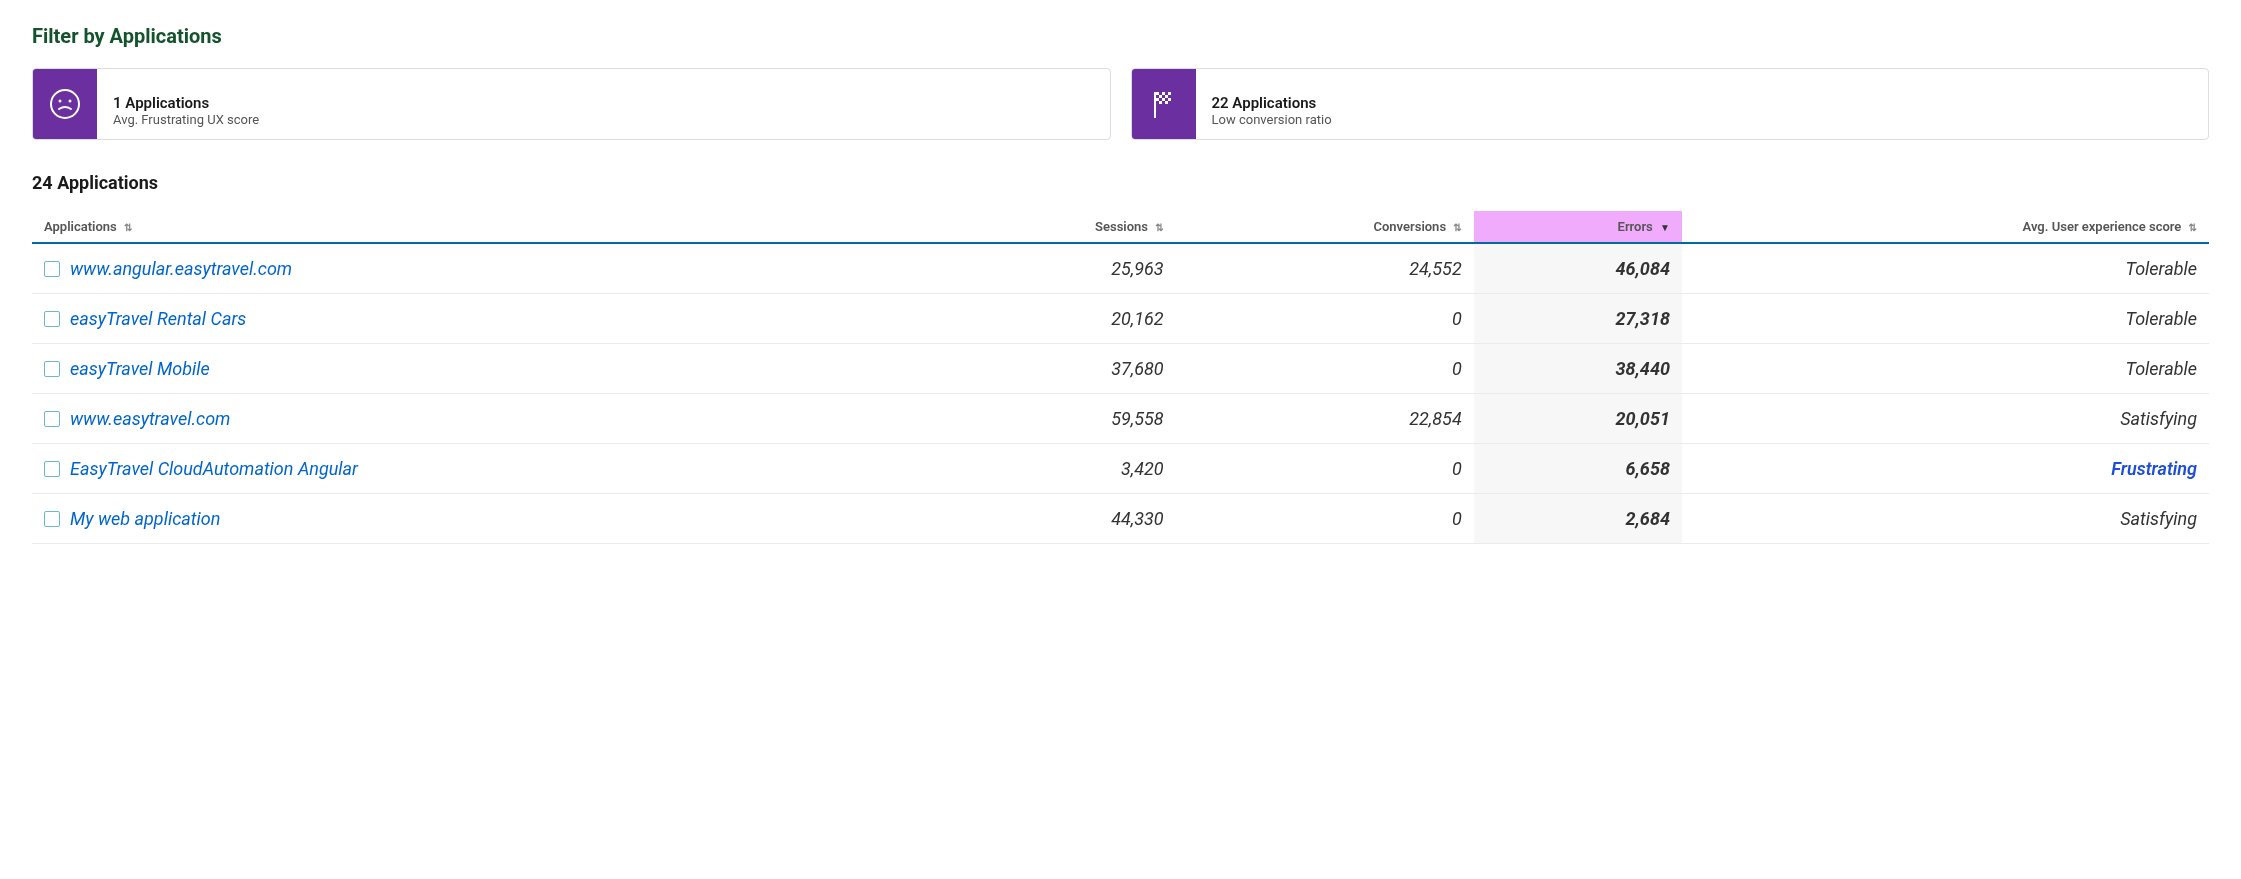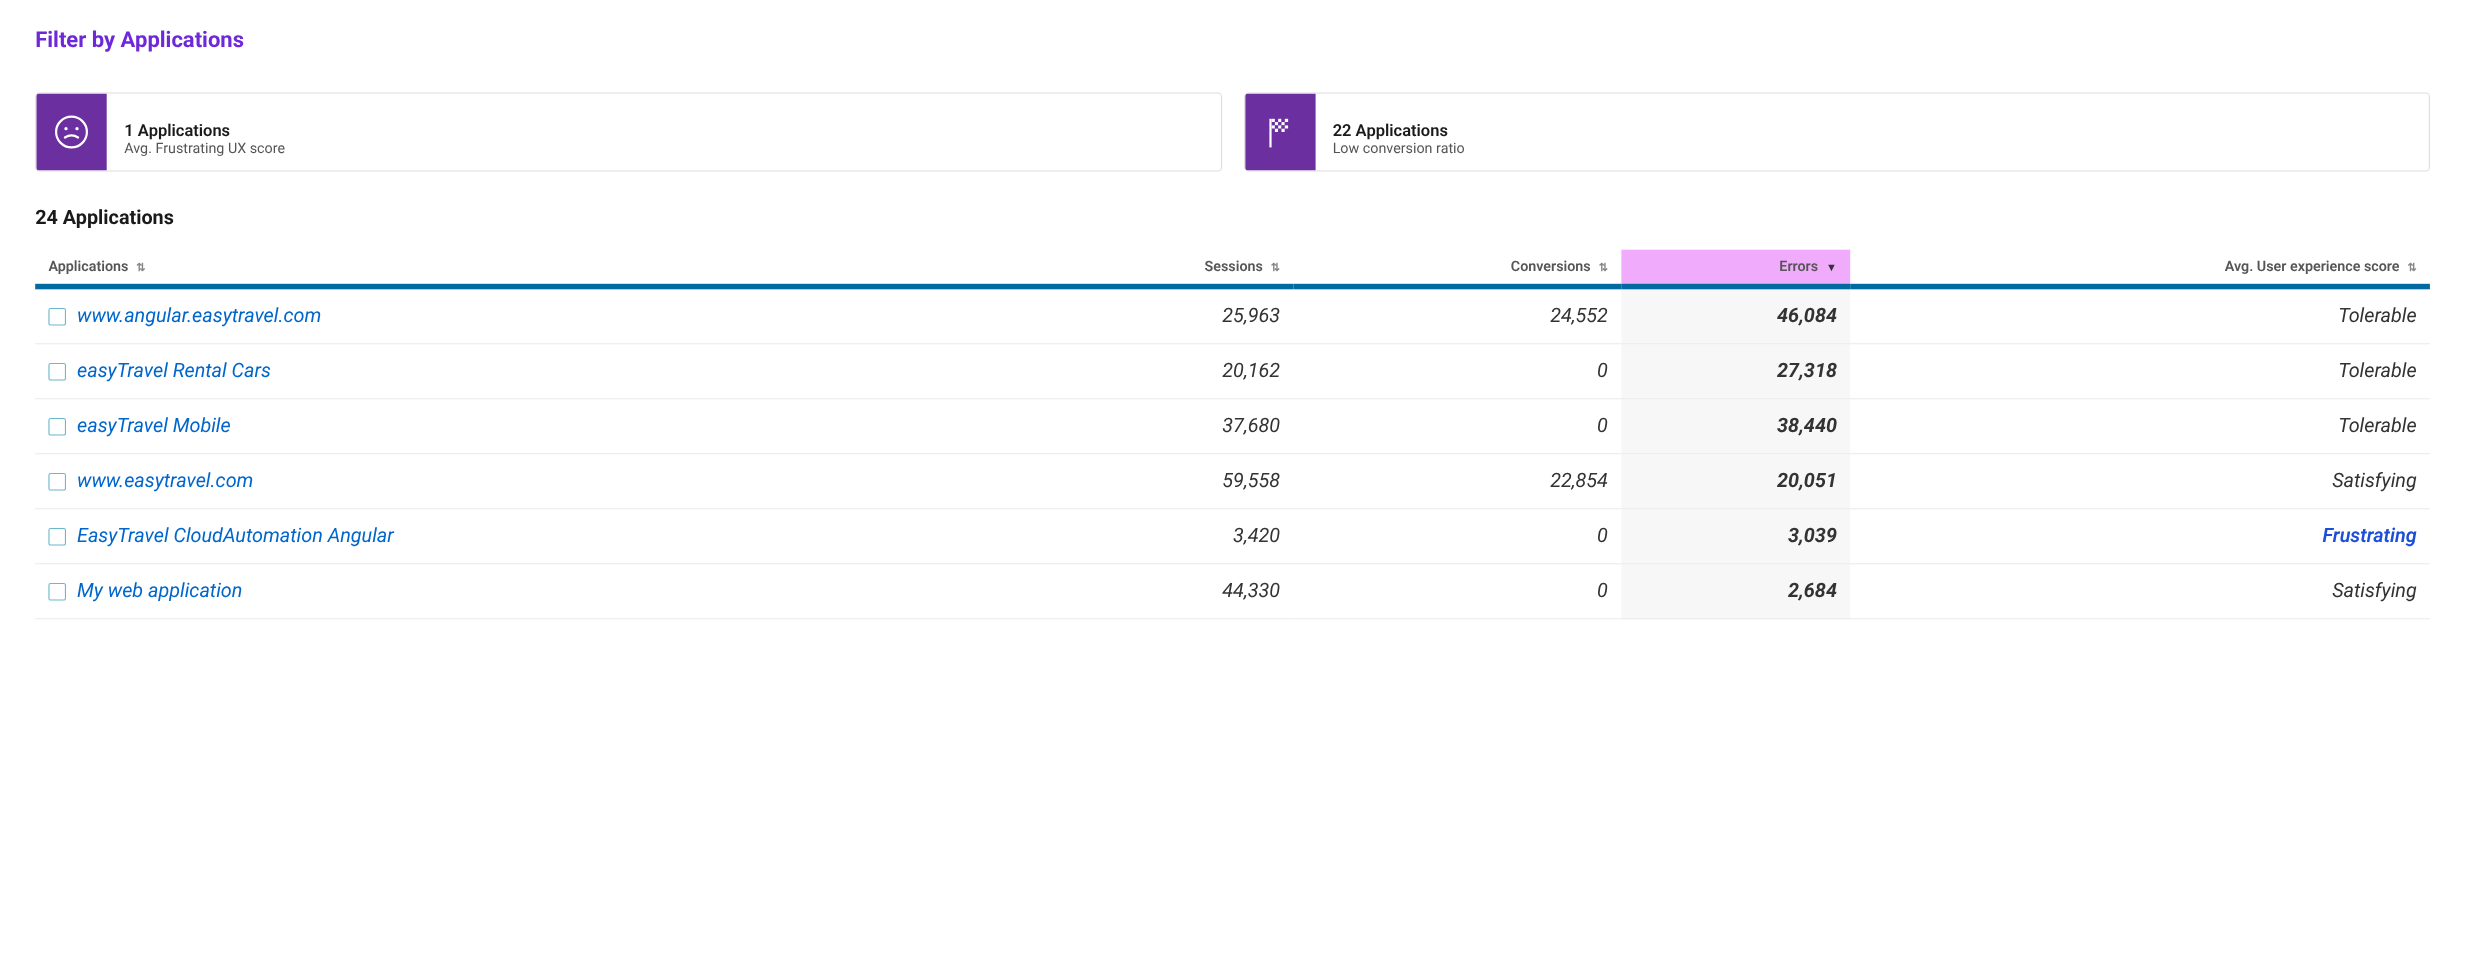--- a/index.html
+++ b/index.html
@@ -6,22 +6,22 @@
     body {
       font-family: -apple-system, BlinkMacSystemFont, 'Segoe UI', Roboto, sans-serif;
       background: #fff;
       color: #333;
       padding: 24px 32px;
       font-size: 14px;
     }
     .page-title {
       font-size: 20px;
       font-weight: 700;
-      margin-bottom: 36px;
-      color: #6d28d9;
+      margin-bottom: 20px;
+      color: #14532d;
     }
     .filter-cards {
       display: flex;
       gap: 20px;
       margin-bottom: 32px;
     }
     .filter-card {
       display: flex;
       align-items: flex-end;
       border: 1px solid #ddd;
@@ -68,21 +68,21 @@
     table {
       width: 100%;
       border-collapse: collapse;
     }
     thead tr th {
       text-align: left;
       font-size: 13px;
       font-weight: 600;
       color: #555;
       padding: 8px 12px;
-      border-bottom: 5px solid #0369a1;
+      border-bottom: 2px solid #0369a1;
       white-space: nowrap;
       cursor: pointer;
       user-select: none;
     }
     thead tr th.col-sessions,
     thead tr th.col-conversions,
     thead tr th.col-errors,
     thead tr th.col-uxscore {
       text-align: right;
     }
@@ -279,21 +279,21 @@
     </tr>
         <tr>
       <td class="col-applications">
         <div class="app-name-cell">
           <span class="row-checkbox"></span>
           <span class="app-link">EasyTravel CloudAutomation Angular</span>
         </div>
       </td>
       <td class="col-sessions">3,420</td>
       <td class="col-conversions">0</td>
-      <td class="col-errors">3,039</td>
+      <td class="col-errors">6,658</td>
       <td class="col-uxscore ux-frustrating">Frustrating</td>
     </tr>
         <tr>
       <td class="col-applications">
         <div class="app-name-cell">
           <span class="row-checkbox"></span>
           <span class="app-link">My web application</span>
         </div>
       </td>
       <td class="col-sessions">44,330</td>

